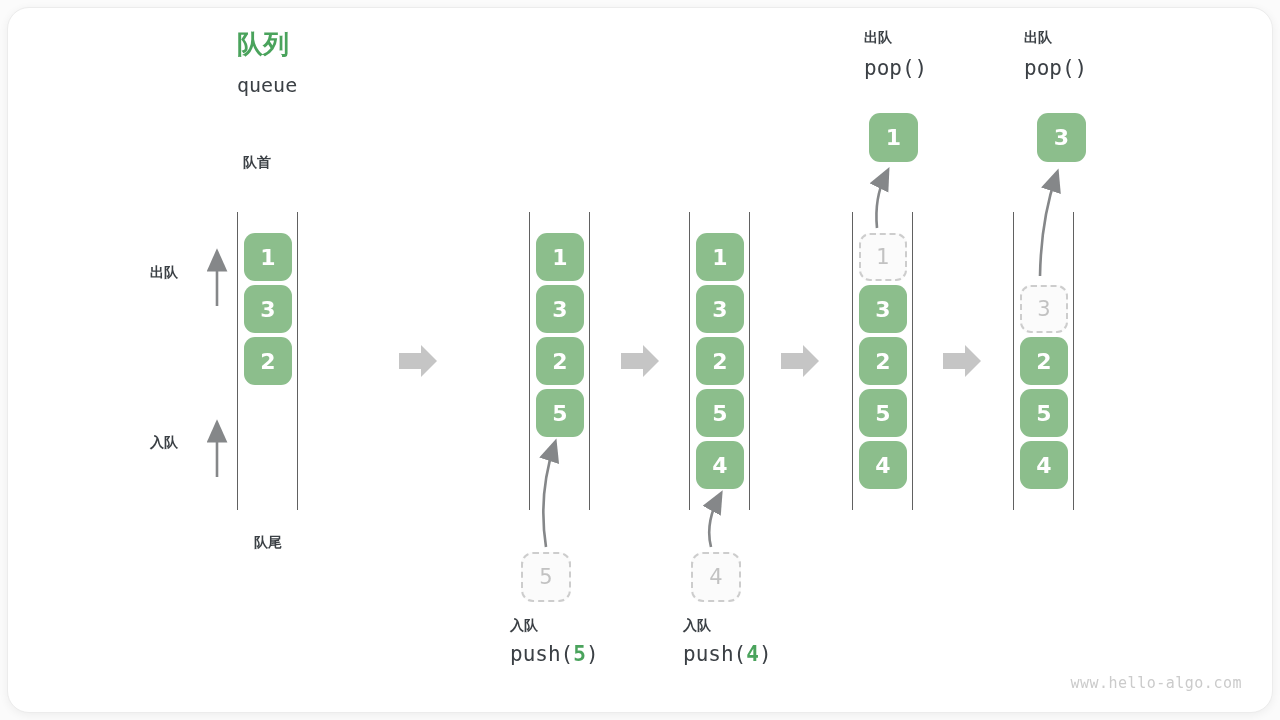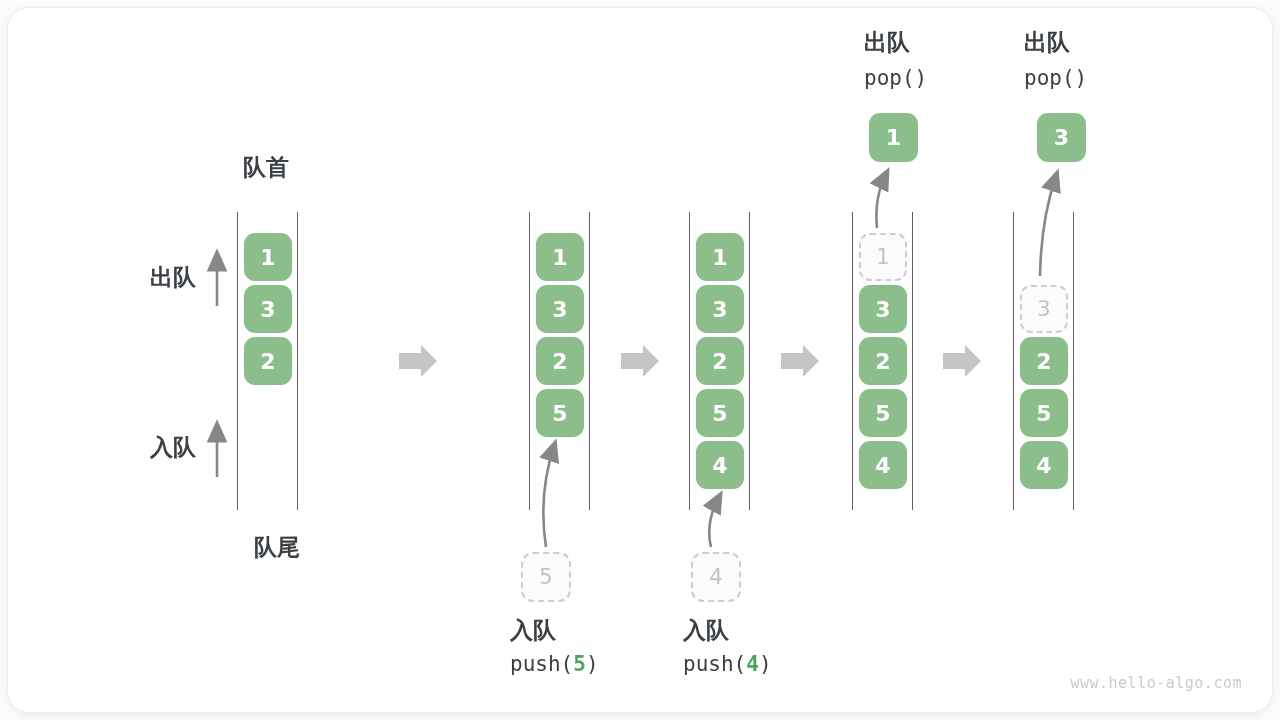--- a/index.html
+++ b/index.html
@@ -1,21 +1,21 @@
 <!DOCTYPE html>
 <html style="--green-box: #8CBE8C; --green-accent: #4AA35C; --text-dark: #3B4045; --line: #616161; --block-arrow: #C5C5C5; --curve-arrow: #858789; --dashed-border: #CDCDCD; --dashed-text: #C2C2C2; --dashed-fill: #FBFBFB; --card-bg: #FFFFFF; --watermark: #CBCBCB;"><head>
 <meta charset="utf-8">
 <style>
   html,body{margin:0;padding:0;background:#fff;}
   .canvas{position:relative;width:1280px;height:720px;overflow:hidden;
           font-family:"DejaVu Sans",sans-serif;background:#fbfbfb;}
   .card{position:absolute;left:7px;top:7px;right:7px;bottom:7px;background:var(--card-bg);
         border:1px solid #ececec;border-radius:22px;box-shadow:0 2px 10px rgba(0,0,0,.06);}
   .abs{position:absolute;}
-  .zh{font-weight:bold;color:var(--text-dark);font-size:23px;line-height:1.1;}
+  .zh{font-weight:bold;color:var(--text-dark);font-size:14px;line-height:1.1;}
   .mono{font-family:"DejaVu Sans Mono",monospace;color:var(--text-dark);font-size:21px;line-height:1.1;}
   .title-zh{font-size:26px;font-weight:bold;color:var(--green-accent);line-height:1.1;}
   .title-en{font-family:"DejaVu Sans Mono",monospace;font-size:20px;color:var(--text-dark);margin-top:14px;}
   .op-block{display:flex;flex-direction:column;gap:12px;}
   .green-arg{color:var(--green-accent);font-weight:bold;}
   .queue-col{position:absolute;border-left:1.5px solid var(--line);border-right:1.5px solid var(--line);
              box-sizing:border-box;}
   .cell{position:absolute;width:48px;height:48px;border-radius:11px;background:var(--green-box);
         color:#fff;font-weight:bold;font-size:22px;display:flex;align-items:center;justify-content:center;
         box-sizing:border-box;}
@@ -26,20 +26,24 @@
   .overlay{position:absolute;left:0;top:0;width:1280px;height:720px;pointer-events:none;}
   .watermark{position:absolute;right:38px;top:674px;font-family:"DejaVu Sans Mono",monospace;
              font-size:15px;color:var(--watermark);letter-spacing:.5px;}
 </style>
 </head>
 <body>
 
 <div class="canvas">
   <div class="card"></div>
 
+  <div class="abs" style="left:237px;top:30px;">
+    <div class="title-zh">队列</div>
+    <div class="title-en">queue</div>
+  </div>
 
   <div class="abs zh" style="left:243px;top:155px;">队首</div>
   <div class="abs zh" style="left:254px;top:535px;">队尾</div>
   <div class="abs zh" style="left:150px;top:265px;">出队</div>
   <div class="abs zh" style="left:150px;top:435px;">入队</div>
 
   <div class="abs op-block" style="left:864px;top:30px;">
     <span class="zh">出队</span>
     <span class="mono">pop()</span>
   </div>

